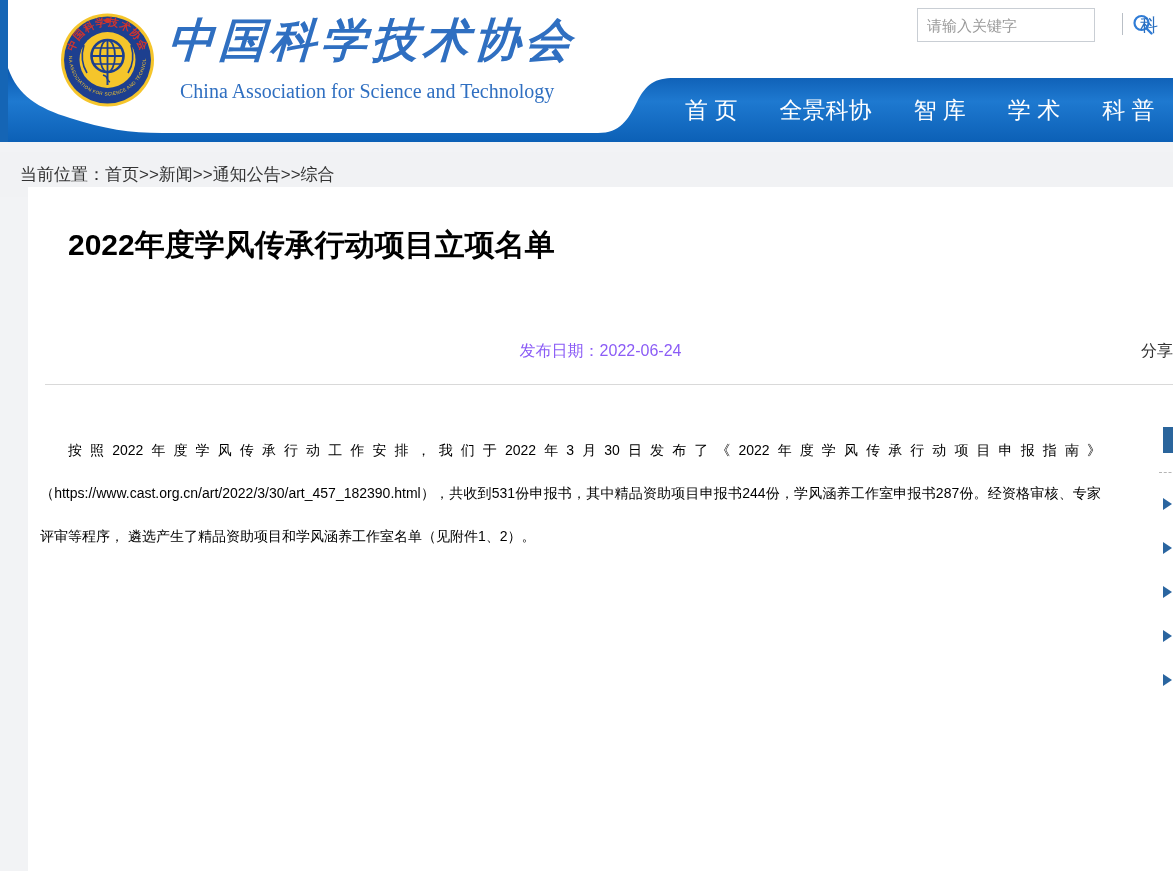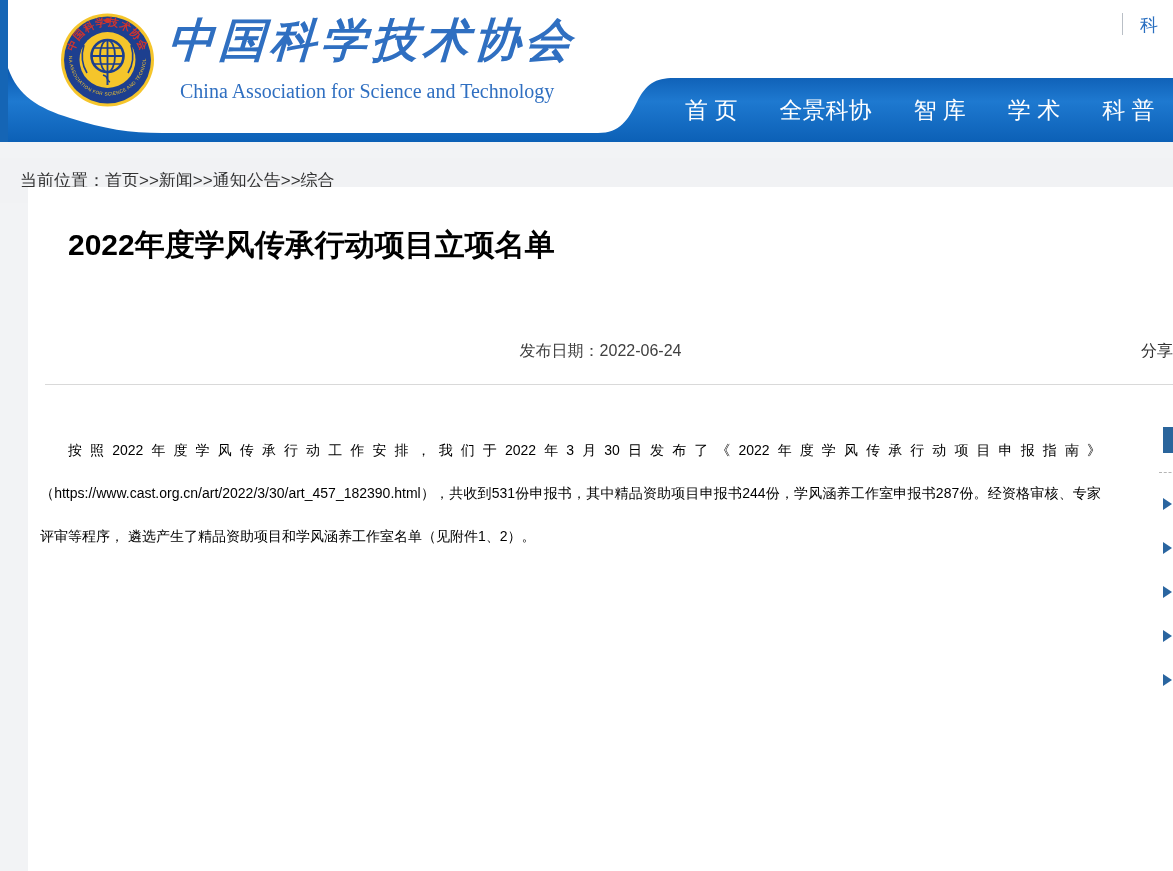--- a/index.html
+++ b/index.html
@@ -43,38 +43,38 @@
   .nav{
     position:absolute;left:664px;top:78px;height:64px;right:0;
     display:flex;align-items:center;
   }
   .nav-item{
     color:#ffffff;font-size:23px;padding:0 21px;white-space:nowrap;cursor:pointer;
   }
   .nav-sep{width:1px;height:26px;background:rgba(255,255,255,.45);}
   
   .breadcrumb{
-    position:absolute;left:0;top:158px;width:1173px;height:45px;
+    position:absolute;left:0;top:152px;width:1173px;height:45px;
     background:#f1f2f4;display:flex;align-items:center;
     font-size:17px;color:#333;
   }
   .breadcrumb .prefix{margin-left:20px;}
   .breadcrumb .trail{cursor:pointer;}
   
   .panel{
     position:absolute;left:28px;top:187px;width:1145px;height:684px;
     background:#ffffff;
   }
   .article-title{
     margin:40px 40px 0 40px;text-align:left;
     font-size:30px;font-weight:600;color:#000;line-height:36px;
   }
   .meta-row{position:relative;margin-top:78px;height:22px;}
   .meta-date{
-    text-align:center;font-size:16px;color:#404040;margin-top:24px;
+    text-align:center;font-size:16px;color:#8b5cf6;margin-top:24px;
   }
   .share-frag{
     position:absolute;right:-32px;top:0;font-size:16px;color:#333;white-space:nowrap;
     cursor:pointer;
   }
   .divider{margin:21px 0 0 17px;border:0;border-top:1px solid #d9d9d9;}
   .article-body{padding:44px 72px 0 12px;}
   .article-body p{
     margin:0;font-size:14px;line-height:43px;color:#000;
     text-align:justify;text-indent:2em;
@@ -138,20 +138,27 @@
     <path d="M27,66 C22,58 21,48 24,38" fill="none" stroke="#1d3f8f" stroke-width="1.6"></path>
     <path d="M68,66 C73,58 74,48 71,38" fill="none" stroke="#1d3f8f" stroke-width="1.6"></path>
 
     <line x1="47.5" y1="66" x2="47.5" y2="78" stroke="#1d3f8f" stroke-width="2"></line>
     <path d="M43,68 C50,70 45,73 50,75" fill="none" stroke="#1d3f8f" stroke-width="1.4"></path>
   </svg>
 
   <div class="brand-zh">中国科学技术协会</div>
   <div class="brand-en">China Association for Science and Technology</div>
 
+  <div class="search-box">
+    <input class="search-input" type="text" placeholder="请输入关键字" style="">
+    <svg class="search-icon" viewBox="0 0 26 26">
+      <circle cx="11.5" cy="11" r="7" fill="none" stroke="#2f7cd6" stroke-width="2.2"></circle>
+      <line x1="16.5" y1="16.5" x2="21.5" y2="21.5" stroke="#2f7cd6" stroke-width="2.4" stroke-linecap="round"></line>
+    </svg>
+  </div>
   <div class="top-sep"></div>
   <div class="top-partial-link">科</div>
 
   <div class="nav">
     <div class="nav-item">首 页</div>
     <div class="nav-sep"></div>
     <div class="nav-item">全景科协</div>
     <div class="nav-sep"></div>
     <div class="nav-item">智 库</div>
     <div class="nav-sep"></div>

